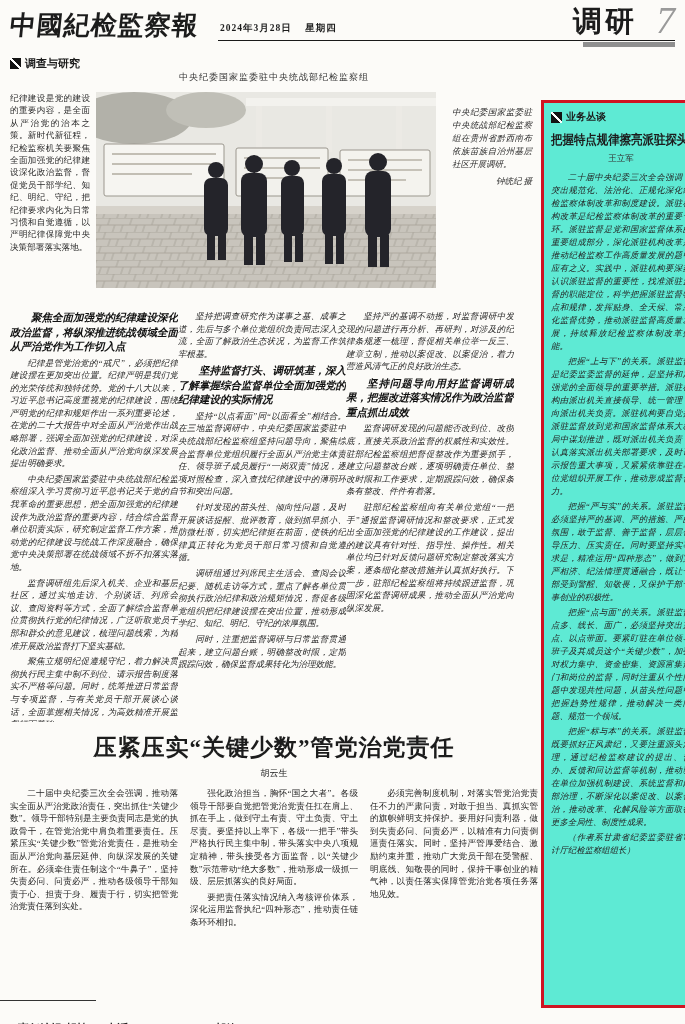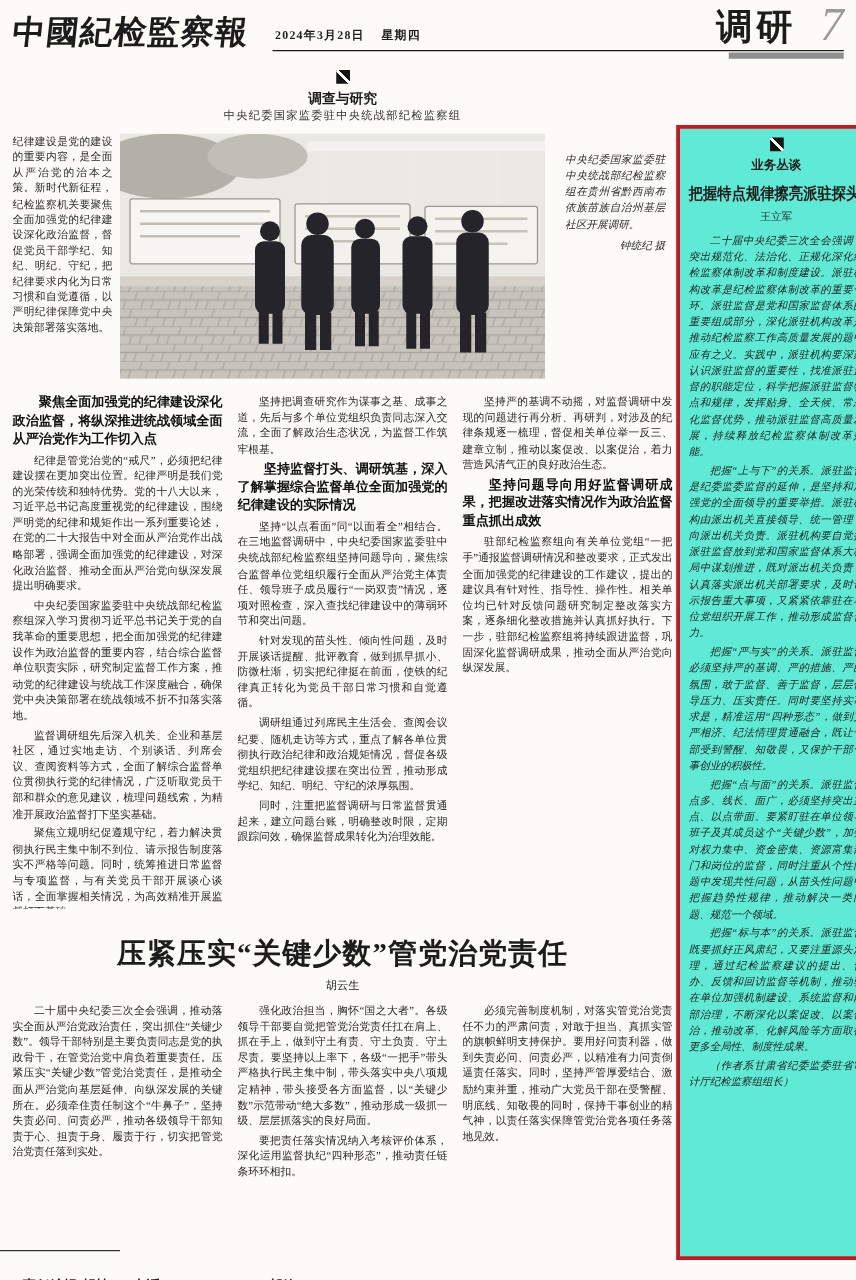--- a/index.html
+++ b/index.html
@@ -9,44 +9,44 @@
   
   .header{position:absolute;left:10px;top:6px;right:10px;height:46px;}
   .masthead{position:absolute;left:0;top:2px;font-size:26px;font-weight:bold;transform:skewX(-6deg);letter-spacing:1px;white-space:nowrap;}
   .dateline{position:absolute;left:210px;top:16px;font-size:9.5px;font-weight:bold;letter-spacing:1px;}
   .hdr-rule{position:absolute;left:208px;right:0;top:34px;border-top:1.5px solid #1a1a1a;}
   .section-title{position:absolute;right:38px;top:-4px;font-size:29px;letter-spacing:3px;font-weight:bold;}
   .page-number{position:absolute;right:0;top:-8px;font-size:38px;color:#9a9a9a;font-style:italic;}
   .thick-bar{position:absolute;right:0;top:36px;width:92px;height:5px;background:#8f8f8f;}
 
   
-  .tag-row{display:flex;align-items:center;gap:4px;font-family:"Liberation Sans",sans-serif;font-weight:bold;flex-direction:column;}
+  .tag-row{display:flex;align-items:center;gap:4px;font-family:"Liberation Sans",sans-serif;font-weight:bold;}
   .tag-icon{width:11px;height:11px;background:#141414;position:relative;flex:0 0 auto;}
   .tag-icon::after{content:"";position:absolute;inset:0;background:linear-gradient(45deg,transparent 42%,#fff 42%,#fff 58%,transparent 58%);}
 
   
   .main{position:absolute;left:10px;top:56px;width:528px;}
   .main .tag-row{font-size:11px;}
   .main-headline{text-align:center;font-size:27px;font-weight:bold;letter-spacing:1px;margin:6px 0 4px;}
   .main-byline{text-align:center;font-size:9px;color:#333;margin-bottom:8px;letter-spacing:1px;}
 
-  .photo-row{display:flex;gap:6px;height:196px;margin-bottom:12px;}
+  .photo-row{display:flex;gap:6px;height:196px;margin-bottom:22px;}
   .mini-col{width:80px;font-size:8.6px;line-height:12.4px;text-align:justify;color:#2a2a2a;overflow:hidden;}
   .photo{width:340px;height:196px;flex:0 0 auto;position:relative;background:#e9e8e4;overflow:hidden;}
   .photo svg{display:block;}
   .photo-caption{width:92px;font-size:8.5px;line-height:13px;font-style:italic;color:#2a2a2a;padding:14px 2px 0 10px;box-sizing:border-box;text-align:justify;}
   .photo-credit{display:block;text-align:right;margin-top:4px;font-style:italic;}
 
-  .body-cols{display:flex;gap:12px;height:412px;overflow:hidden;}
+  .body-cols{display:flex;height:412px;overflow:hidden;font-style:italic;}
   .bcol{width:168px;font-size:8.6px;line-height:12.6px;text-align:justify;color:#262626;overflow:hidden;}
   .bcol p{margin:0 0 3px;text-indent:2em;}
   .subhead{font-family:"Liberation Sans",sans-serif;font-weight:bold;font-size:10.5px;line-height:14.5px;margin:5px 0;color:#111;text-indent:0;}
 
   
-  .bottom{margin-top:20px;}
+  .bottom{margin-top:10px;}
   .bottom-headline{text-align:center;font-size:23px;font-weight:bold;letter-spacing:1px;margin:2px 0 4px;}
   .bottom-author{text-align:center;font-size:9px;margin-bottom:7px;}
   .bottom-cols{display:flex;gap:12px;height:178px;overflow:hidden;}
 
   
   .sidebar{position:absolute;left:541px;top:100px;width:160px;height:908px;border:3px solid #cf1322;background:#5eead4;box-sizing:border-box;padding:7px 7px 6px;}
   .sidebar .tag-row{font-size:10px;}
   .side-headline{font-weight:bold;font-size:13px;white-space:nowrap;transform:scaleX(0.88);transform-origin:left;margin:7px 0 4px;letter-spacing:0;}
   .side-author{text-align:center;font-size:8.5px;margin:0 0 6px;color:#333;}
   .side-body{font-size:8.4px;line-height:13px;font-style:italic;text-align:justify;color:#222;overflow:hidden;height:812px;}
@@ -156,20 +156,21 @@
         <p>坚持把调查研究作为谋事之基、成事之道，先后与多个单位党组织负责同志深入交流，全面了解政治生态状况，为监督工作筑牢根基。</p>
         <p class="subhead">坚持监督打头、调研筑基，深入了解掌握综合监督单位全面加强党的纪律建设的实际情况</p>
         <p>坚持“以点看面”同“以面看全”相结合。在三地监督调研中，中央纪委国家监委驻中央统战部纪检监察组坚持问题导向，聚焦综合监督单位党组织履行全面从严治党主体责任、领导班子成员履行“一岗双责”情况，逐项对照检查，深入查找纪律建设中的薄弱环节和突出问题。</p>
         <p>针对发现的苗头性、倾向性问题，及时开展谈话提醒、批评教育，做到抓早抓小、防微杜渐，切实把纪律挺在前面，使铁的纪律真正转化为党员干部日常习惯和自觉遵循。</p>
         <p>调研组通过列席民主生活会、查阅会议纪要、随机走访等方式，重点了解各单位贯彻执行政治纪律和政治规矩情况，督促各级党组织把纪律建设摆在突出位置，推动形成学纪、知纪、明纪、守纪的浓厚氛围。</p>
         <p>同时，注重把监督调研与日常监督贯通起来，建立问题台账，明确整改时限，定期跟踪问效，确保监督成果转化为治理效能。</p>
       </div>
       <div class="bcol">
         <p>坚持严的基调不动摇，对监督调研中发现的问题进行再分析、再研判，对涉及的纪律条规逐一梳理，督促相关单位举一反三、建章立制，推动以案促改、以案促治，着力营造风清气正的良好政治生态。</p>
         <p class="subhead">坚持问题导向用好监督调研成果，把握改进落实情况作为政治监督重点抓出成效</p>
+        <p>监督调研发现的问题能否改到位、改彻底，直接关系政治监督的权威性和实效性。驻部纪检监察组把督促整改作为重要抓手，建立问题整改台账，逐项明确责任单位、整改时限和工作要求，定期跟踪问效，确保条条有整改、件件有着落。</p>
         <p>驻部纪检监察组向有关单位党组“一把手”通报监督调研情况和整改要求，正式发出全面加强党的纪律建设的工作建议，提出的建议具有针对性、指导性、操作性。相关单位均已针对反馈问题研究制定整改落实方案，逐条细化整改措施并认真抓好执行。下一步，驻部纪检监察组将持续跟进监督，巩固深化监督调研成果，推动全面从严治党向纵深发展。</p>
       </div>
     </div>
 
     <div class="bottom">
       <div class="bottom-headline">压紧压实“关键少数”管党治党责任</div>
       <div class="bottom-author">胡云生</div>
       <div class="bottom-cols">
         <div class="bcol">
           <p>二十届中央纪委三次全会强调，推动落实全面从严治党政治责任，突出抓住“关键少数”。领导干部特别是主要负责同志是党的执政骨干，在管党治党中肩负着重要责任。压紧压实“关键少数”管党治党责任，是推动全面从严治党向基层延伸、向纵深发展的关键所在。必须牵住责任制这个“牛鼻子”，坚持失责必问、问责必严，推动各级领导干部知责于心、担责于身、履责于行，切实把管党治党责任落到实处。</p>

